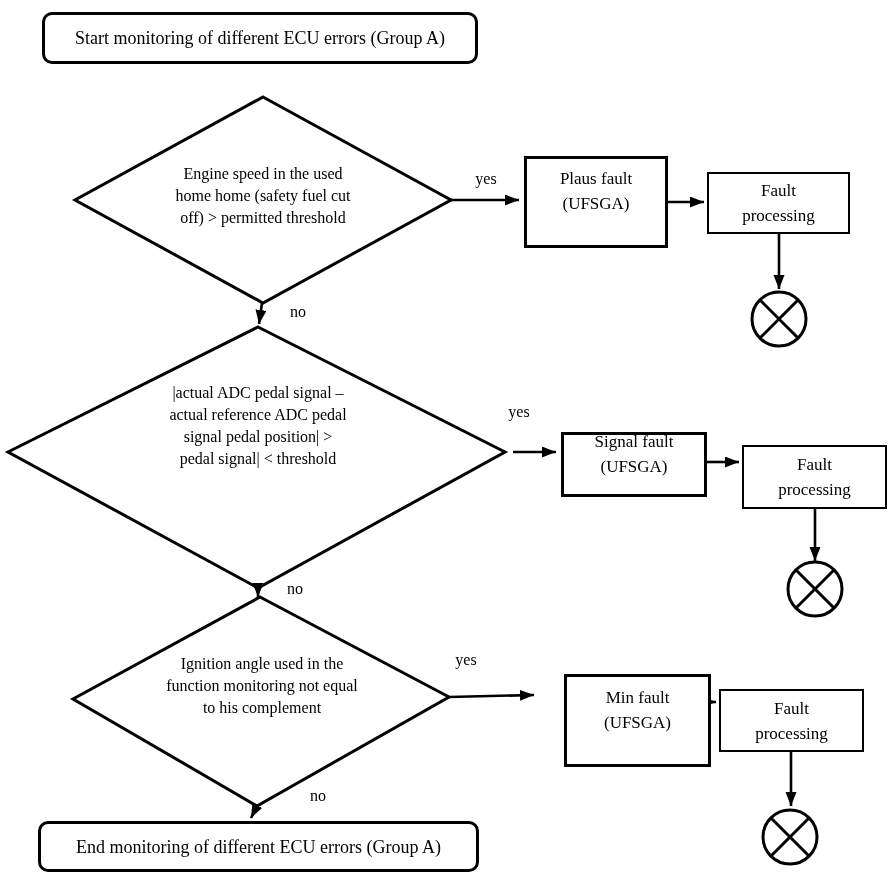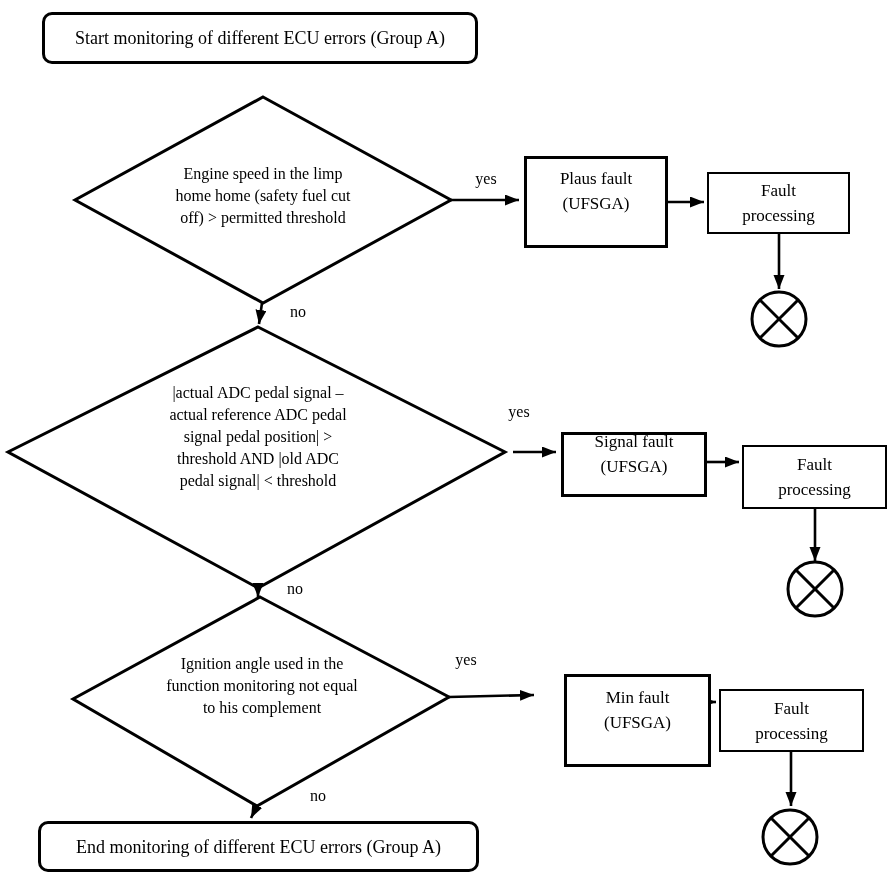--- a/index.html
+++ b/index.html
@@ -97,29 +97,28 @@
   </svg>
 
   <div class="node terminal" style="left:38px; top:821px; width:441px; height:51px;">
     <span>End monitoring of different ECU errors (Group A)</span>
   </div>
   <div class="node terminal" style="left:42px; top:12px; width:436px; height:52px;">
     <span>Start monitoring of different ECU errors (Group A)</span>
   </div>
 
   <div class="dtext" style="left:113px; top:163px; width:300px;">
-    <div>Engine speed in the limp</div>
+    <div>Engine speed in the used</div>
     <div>home home (safety fuel cut</div>
     <div>off) &gt; permitted threshold</div>
   </div>
   <div class="dtext" style="left:118px; top:382px; width:280px;">
     <div>|actual ADC pedal signal –</div>
     <div>actual reference ADC pedal</div>
     <div>signal pedal position| &gt;</div>
-    <div>threshold AND |old ADC</div>
     <div>pedal signal| &lt; threshold</div>
   </div>
   <div class="dtext" style="left:112px; top:653px; width:300px;">
     <div>Ignition angle used in the</div>
     <div>function monitoring not equal</div>
     <div>to his complement</div>
   </div>
 
   <div class="lbl" style="left:468px; top:170px;">yes</div>
   <div class="lbl" style="left:280px; top:303px;">no</div>

